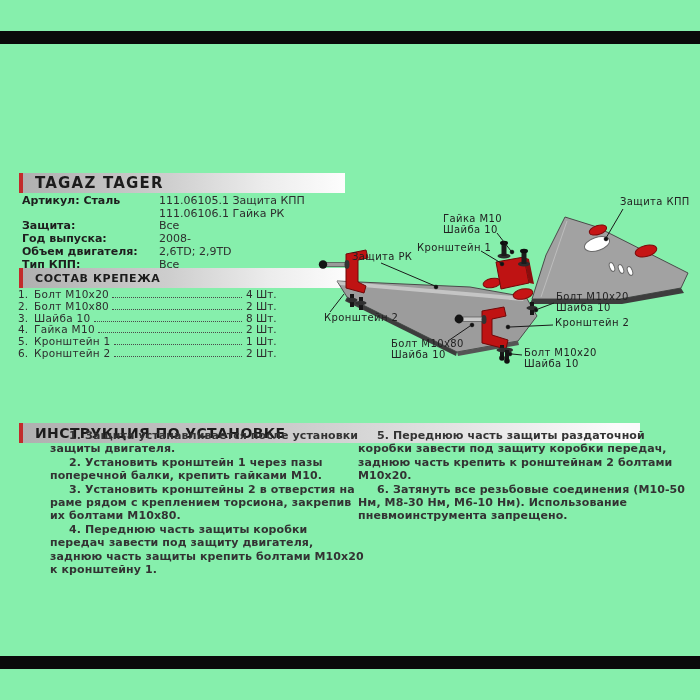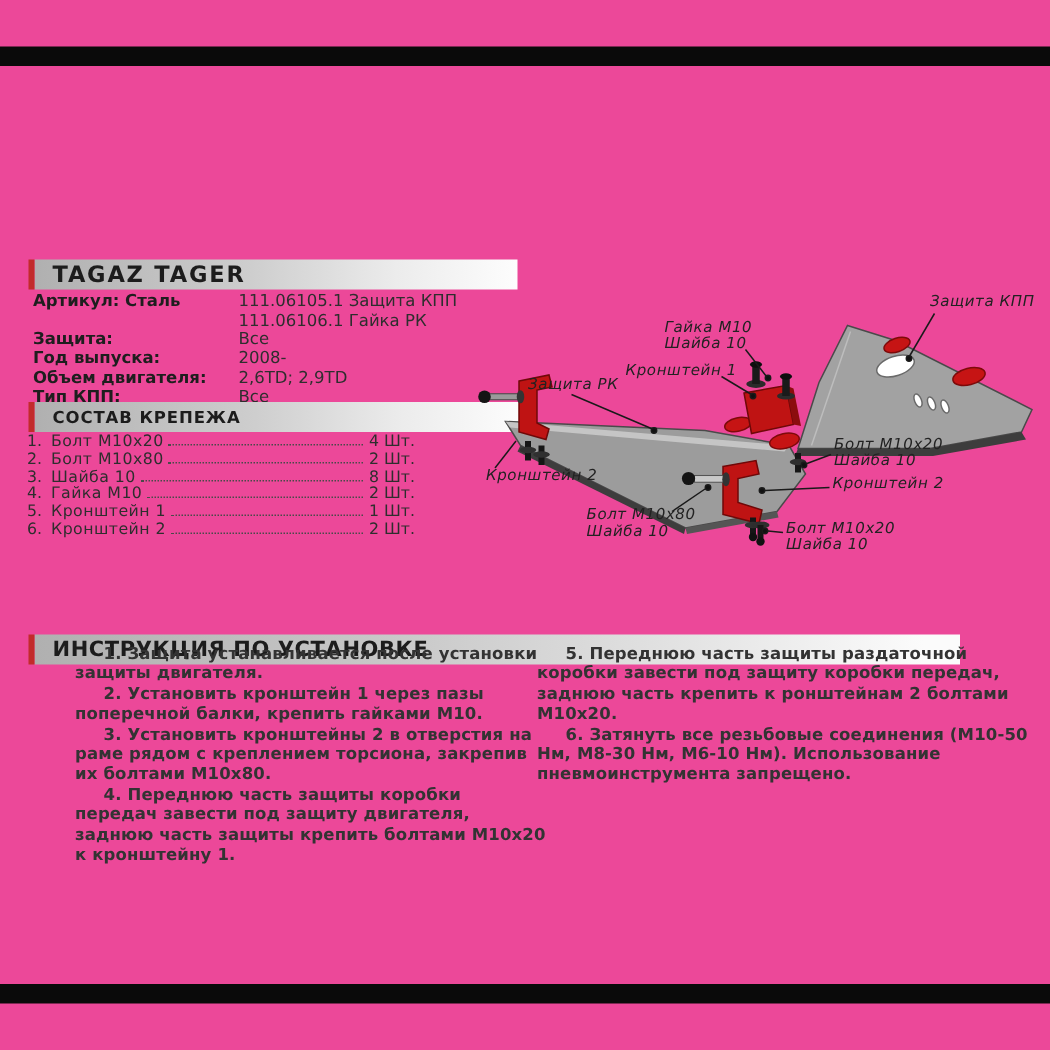--- a/index.html
+++ b/index.html
@@ -1,16 +1,16 @@
 <!DOCTYPE html>
 <html><head>
 <meta charset="utf-8">
 <style>
   html,body{margin:0;padding:0;background:#ffffff;}
-  .page{position:relative;width:700px;height:700px;background:#ec4899;overflow:hidden;
+  .page{position:relative;width:700px;height:700px;background:#86efac;overflow:hidden;
         font-family:"DejaVu Sans","Liberation Sans",sans-serif;color:#2b2b2b;}
 
   
   .stripe{position:absolute;left:0;width:700px;height:13px;background:#0a0a0a;}
   .stripe.top{top:31px;}
   .stripe.bottom{top:656px;}
 
   
   .section-hd{position:absolute;left:19px;height:20px;border-left:4px solid #c22b2b;
               background:linear-gradient(90deg,#b0b0b0 0%,#cecece 45%,#ececec 75%,#fdfdfd 100%);
@@ -36,21 +36,21 @@
   .hw-row .num{width:16px;flex:none;}
   .hw-row .nm{flex:none;white-space:nowrap;letter-spacing:.3px;}
   .hw-row .lead{flex:1 1 auto;border-bottom:1.6px dotted #4a4a4a;margin:0 4px 2px 3px;}
   .hw-row .qty{flex:none;width:44px;white-space:nowrap;}
 
   
   .diagram{position:absolute;left:315px;top:190px;width:385px;height:195px;}
   .diagram svg{position:absolute;left:0;top:0;}
   .dlabel{position:absolute;font-size:10px;line-height:10.5px;letter-spacing:.4px;
           color:#222;white-space:nowrap;}
-  .dlabel span{display:block;font-style:italic;}
+  .dlabel span{display:block;}
 
   
   .instr-col{position:absolute;top:429px;font-size:11px;line-height:13.4px;color:#333;
              letter-spacing:.1px;font-weight:bold;}
   .instr-col p{margin:0;text-indent:19px;}
   .col-left{left:50px;width:316px;}
   .col-right{left:358px;width:341px;}
 </style>
 </head>
 <body>

